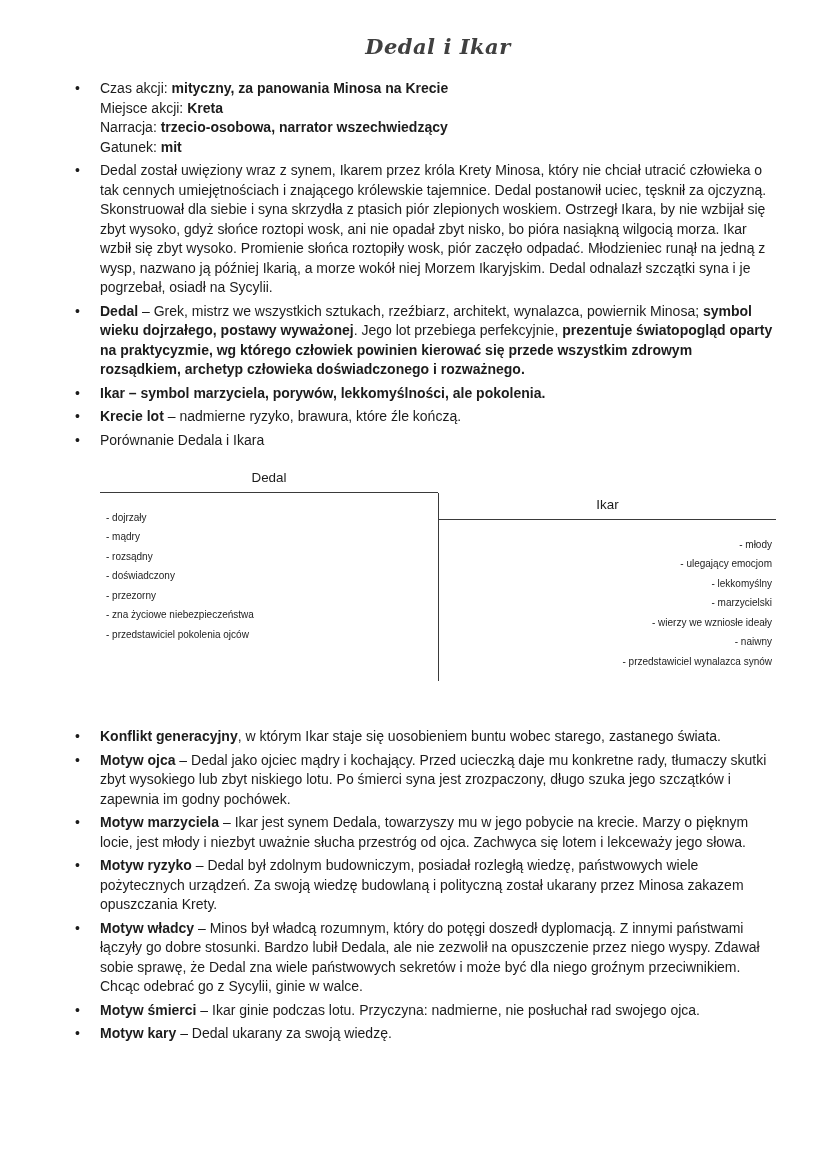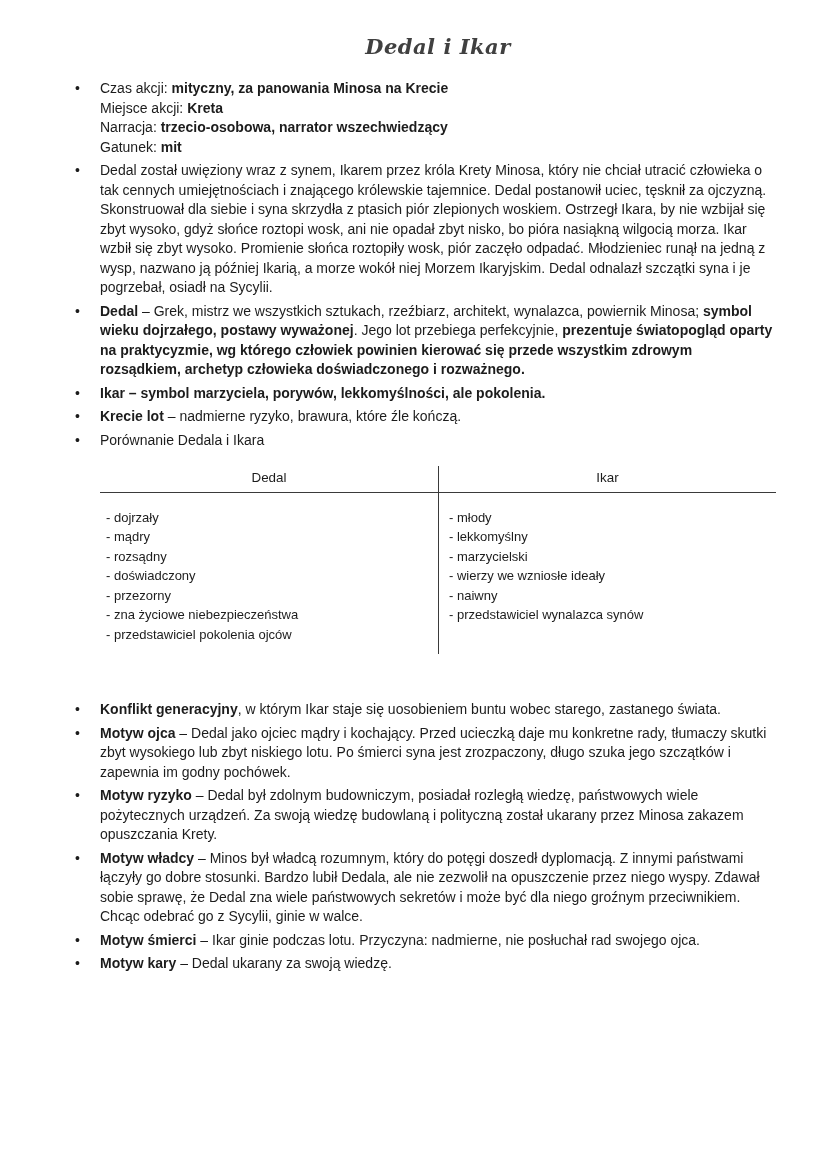--- a/index.html
+++ b/index.html
@@ -42,31 +42,31 @@
   }
   .text-line { min-height:19.5px; }
   b { font-weight:700; }
 
   .comparison-table {
     display:flex;
     width:676px;
     margin:16px 0 46px 0;
   }
   .table-col { width:50%; }
-  .table-col-right { border-left:1.5px solid #3a3a3a; }
+  .table-col-right { border-left:1.5px solid #3a3a3a;margin-top:27px; }
   .col-header {
     text-align:center;
     font-size:13.4px;
     line-height:19.5px;
     padding:2px 0 4px 0;
     border-bottom:1.5px solid #3a3a3a;
   }
   .col-body { padding:15px 4px 10px 6px; }
-  .table-col-right .col-body { padding-left:10px; }
-  .table-cell { font-size:13px; line-height:19.5px; }
+  .table-col-right .col-body { padding-left:10px;text-align:right; }
+  .table-cell { font-size:10px; line-height:19.5px; }
 </style>
 </head>
 <body>
 
 <div class="page">
 
   <h1 class="doc-title" style="color: #404040;">Dedal i Ikar</h1>
 
   <ul class="bullet-list">
     <li class="bullet-item">
@@ -102,35 +102,39 @@
         <div class="table-cell">- doświadczony</div>
         <div class="table-cell">- przezorny</div>
         <div class="table-cell">- zna życiowe niebezpieczeństwa</div>
         <div class="table-cell">- przedstawiciel pokolenia ojców</div>
       </div>
     </div>
     <div class="table-col table-col-right">
       <div class="col-header">Ikar</div>
       <div class="col-body">
         <div class="table-cell">- młody</div>
+        <div class="table-cell">- ulegający emocjom</div>
         <div class="table-cell">- lekkomyślny</div>
         <div class="table-cell">- marzycielski</div>
         <div class="table-cell">- wierzy we wzniosłe ideały</div>
         <div class="table-cell">- naiwny</div>
         <div class="table-cell">- przedstawiciel wynalazca synów</div>
       </div>
     </div>
   </div>
 
   <ul class="bullet-list">
     <li class="bullet-item">
       <div class="text-line"><b>Konflikt generacyjny</b><span>, w którym Ikar staje się uosobieniem buntu wobec starego, zastanego świata.</span></div>
     </li>
     <li class="bullet-item">
       <div class="text-line"><b>Motyw ojca</b><span> – Dedal jako ojciec mądry i kochający. Przed ucieczką daje mu konkretne rady, tłumaczy skutki zbyt wysokiego lub zbyt niskiego lotu. Po śmierci syna jest zrozpaczony, długo szuka jego szczątków i zapewnia im godny pochówek.</span></div>
+    </li>
+    <li class="bullet-item">
+      <div class="text-line"><b>Motyw marzyciela</b><span> – Ikar jest synem Dedala, towarzyszy mu w jego pobycie na krecie. Marzy o pięknym locie, jest młody i niezbyt uważnie słucha przestróg od ojca. Zachwyca się lotem i lekceważy jego słowa.</span></div>
     </li>
     <li class="bullet-item">
       <div class="text-line"><b>Motyw ryzyko</b><span> – Dedal był zdolnym budowniczym, posiadał rozległą wiedzę, państwowych wiele pożytecznych urządzeń. Za swoją wiedzę budowlaną i polityczną został ukarany przez Minosa zakazem opuszczania Krety.</span></div>
     </li>
     <li class="bullet-item">
       <div class="text-line"><b>Motyw władcy</b><span> – Minos był władcą rozumnym, który do potęgi doszedł dyplomacją. Z innymi państwami łączyły go dobre stosunki. Bardzo lubił Dedala, ale nie zezwolił na opuszczenie przez niego wyspy. Zdawał sobie sprawę, że Dedal zna wiele państwowych sekretów i może być dla niego groźnym przeciwnikiem. Chcąc odebrać go z Sycylii, ginie w walce.</span></div>
     </li>
     <li class="bullet-item">
       <div class="text-line"><b>Motyw śmierci</b><span> – Ikar ginie podczas lotu. Przyczyna: nadmierne, nie posłuchał rad swojego ojca.</span></div>
     </li>

